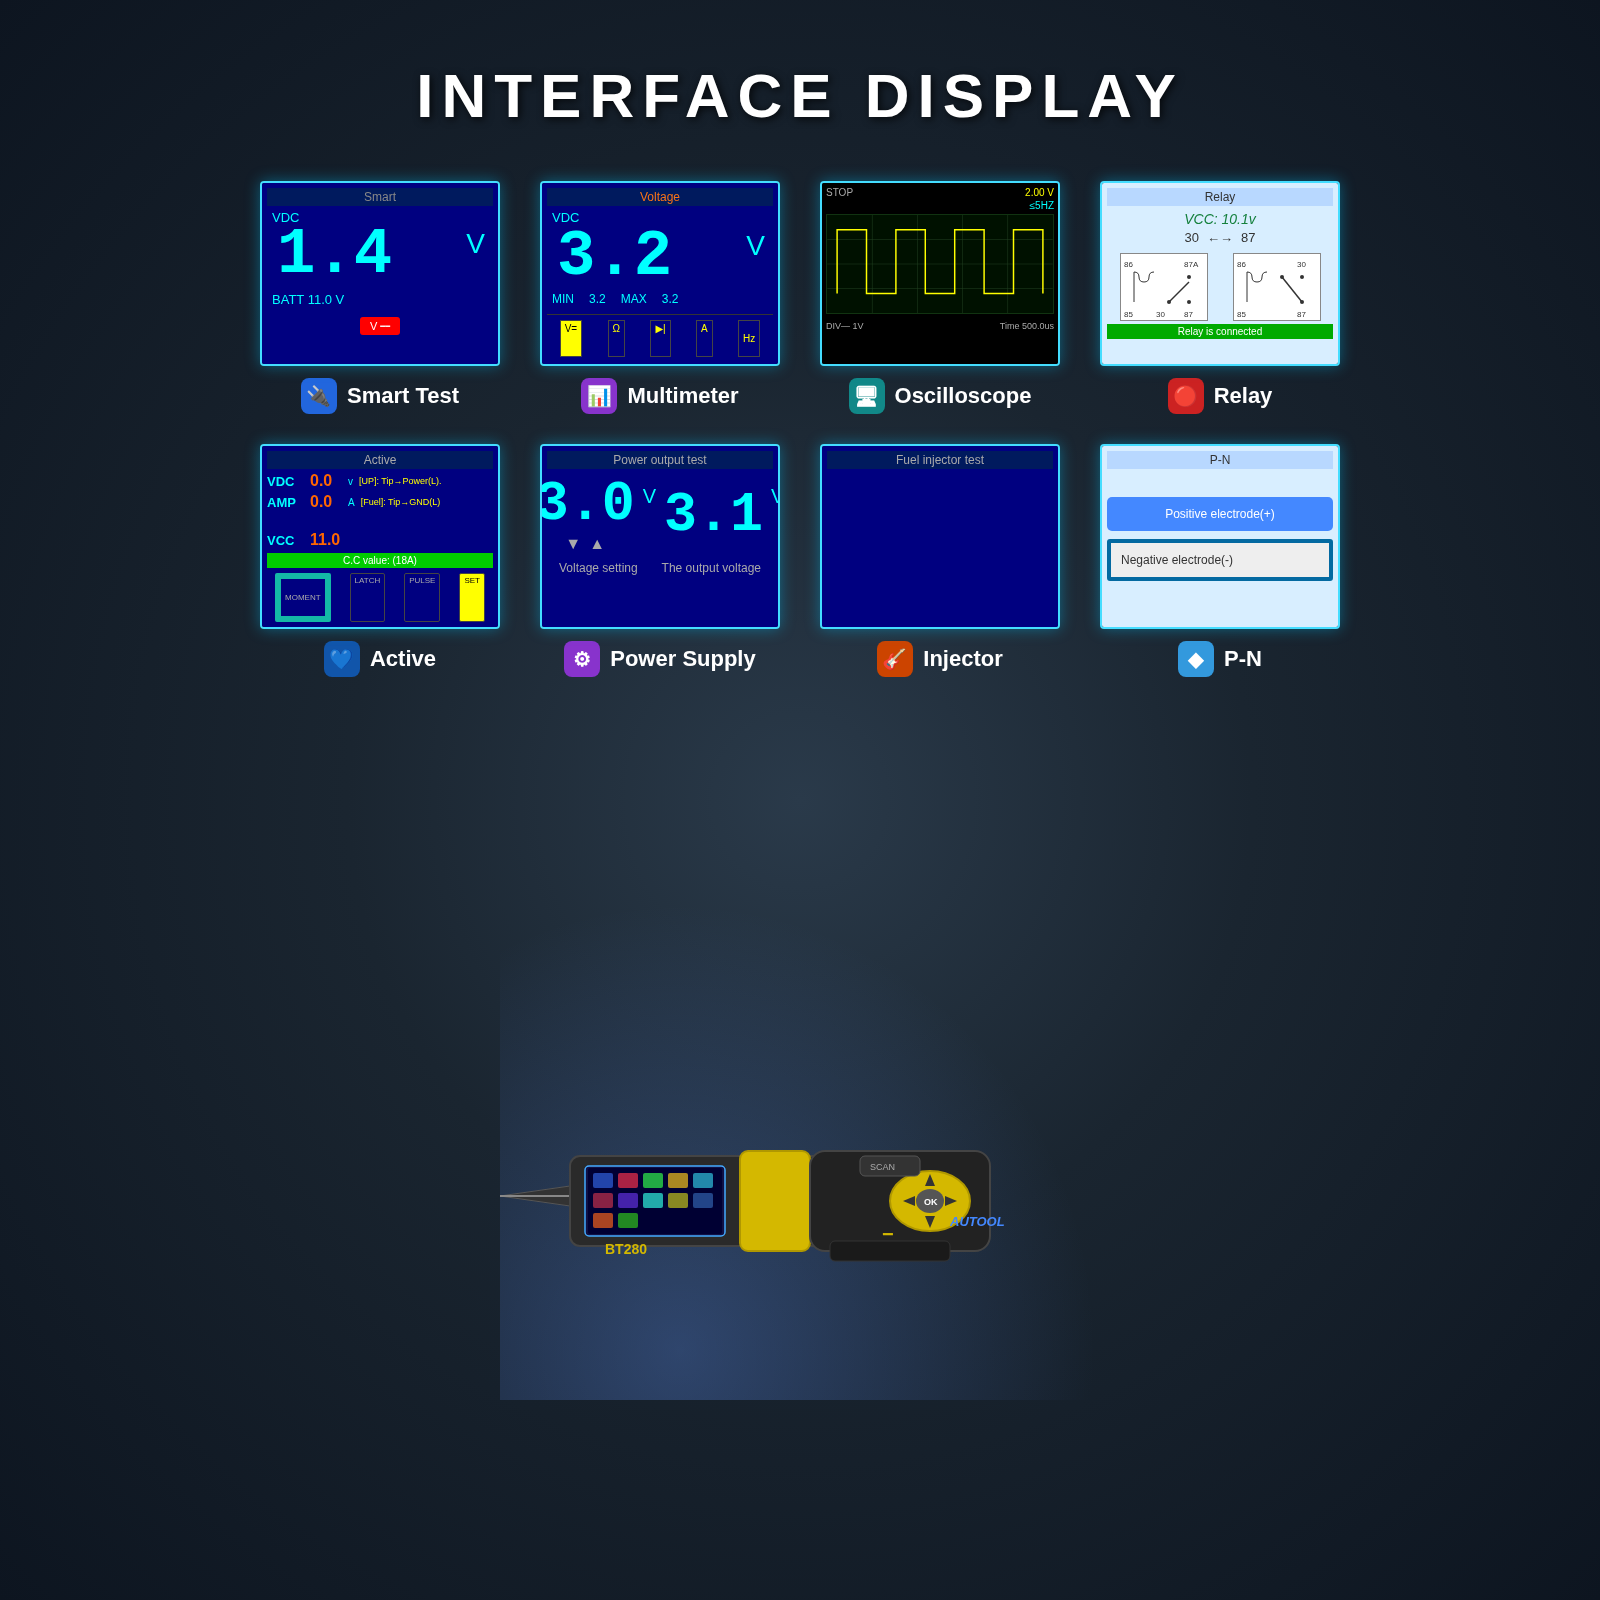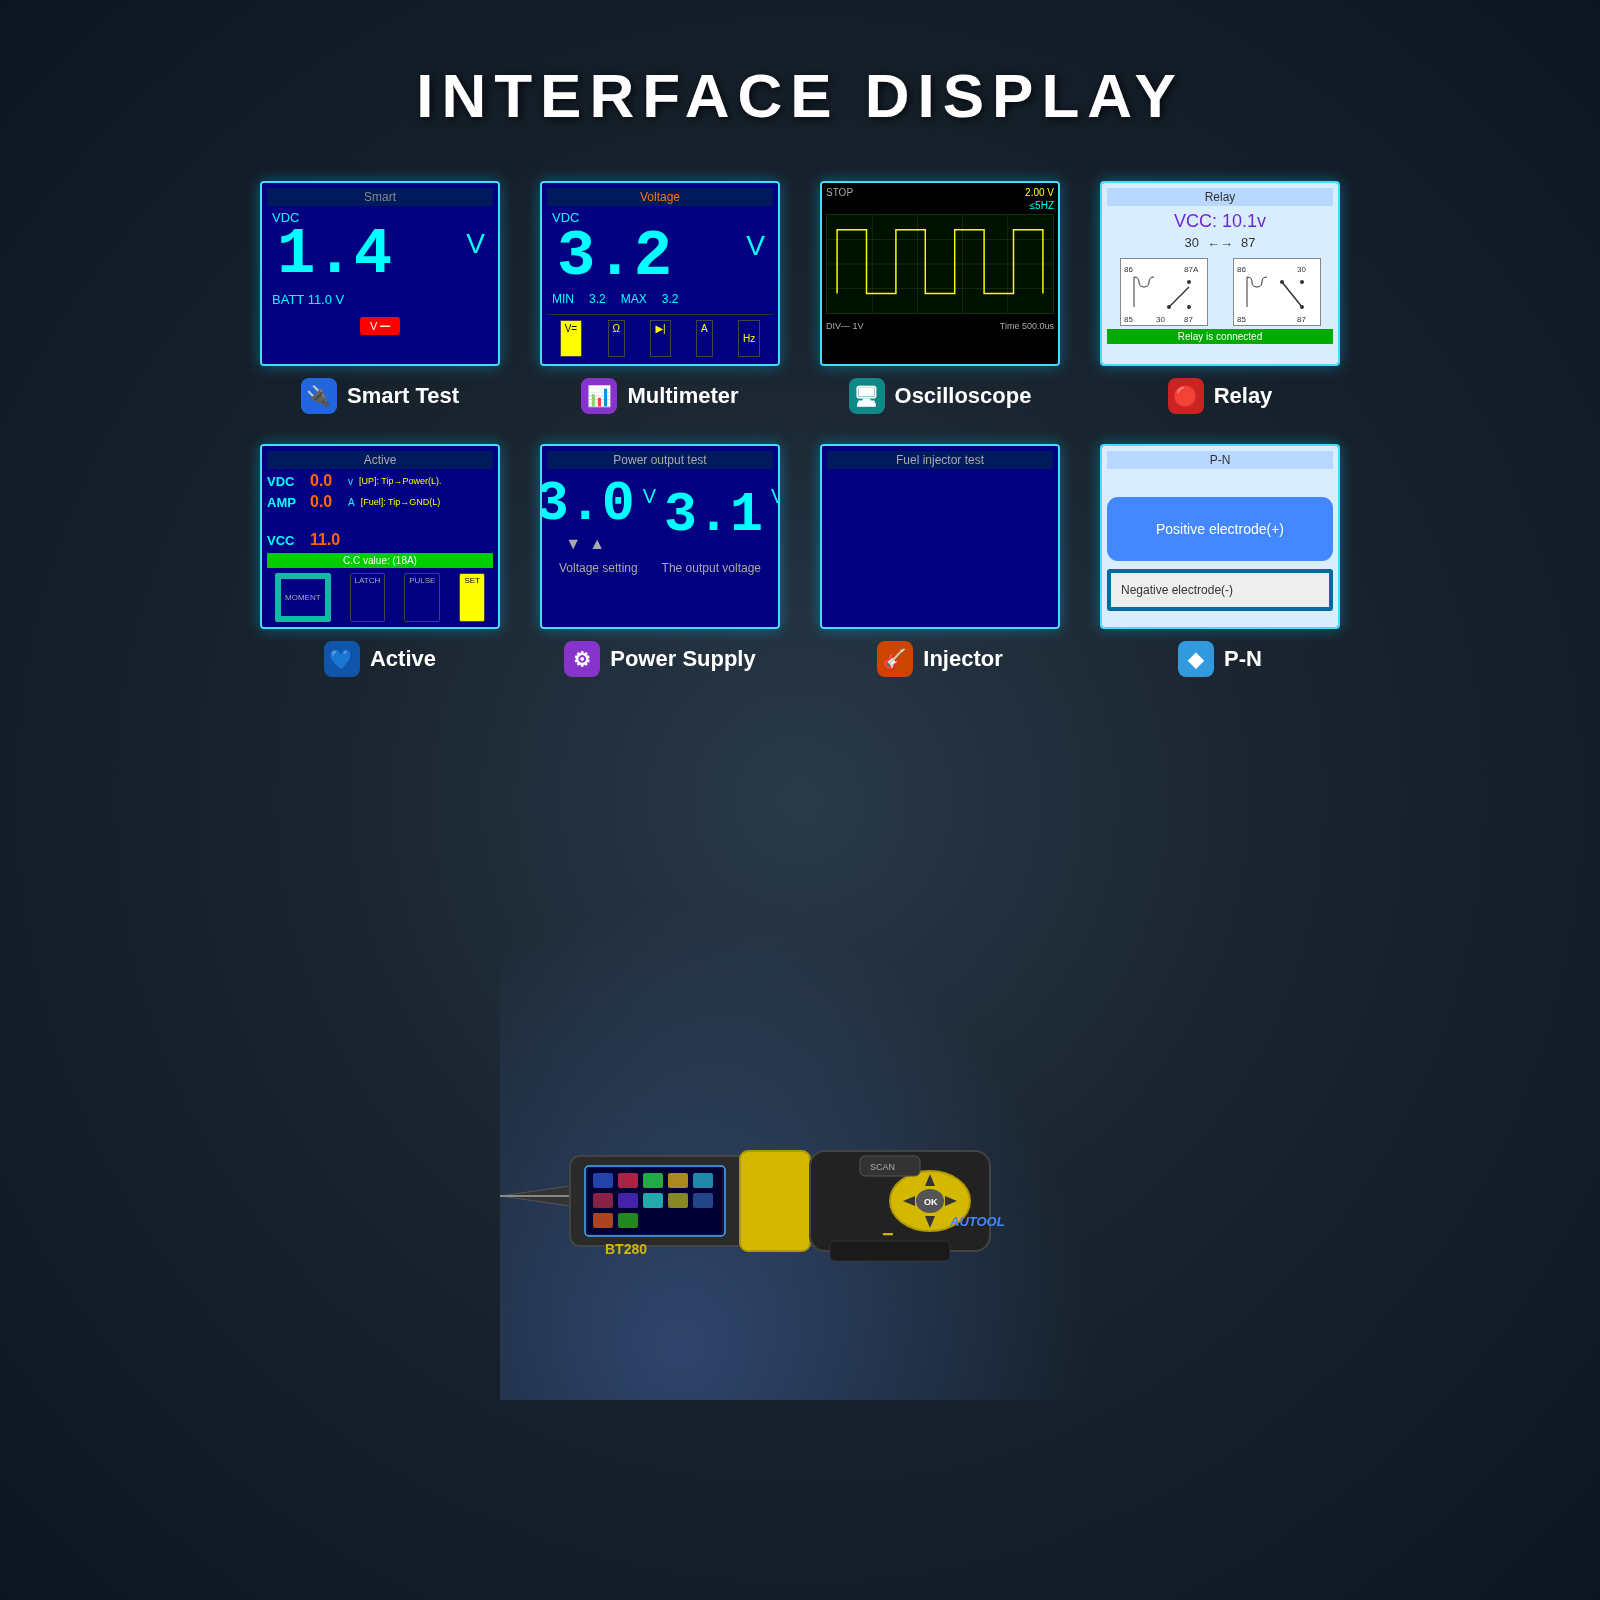--- a/index.html
+++ b/index.html
@@ -244,21 +244,21 @@
     <div class="screen-label">
       <div class="icon-badge teal">🖥</div>
       <span>Oscilloscope</span>
     </div>
   </div>
 
   <div class="screen-item">
     <div class="screen-box">
       <div style="background:#d8eeff;height:100%;padding:5px;">
         <div style="color:#333;font-size:12px;text-align:center;background:#b8d8ff;padding:2px;">Relay</div>
-        <div style="text-align:center;font-size:18px;color:#6d28d9;margin-top:5px;">VCC: 10.1v</div>
+        <div style="text-align:center;font-size:14px;color:#15803d;margin-top:5px;font-style:italic;">VCC: 10.1v</div>
         <div style="display:flex;justify-content:center;align-items:center;gap:8px;font-size:13px;color:#333;margin-top:3px;">
           <span>30</span>
           <span>←→</span>
           <span>87</span>
         </div>
 
         <div style="display:flex;justify-content:space-around;margin-top:8px;">
           <div style="border:1px solid #888;width:88px;height:68px;background:white;position:relative;padding:3px;">
             <svg width="82" height="62" viewBox="0 0 82 62">
               <text x="0" y="10" font-size="8" fill="#333">86</text>
@@ -376,21 +376,21 @@
     <div class="screen-label">
       <div class="icon-badge red" style="background:#cc4400;">🎸</div>
       <span>Injector</span>
     </div>
   </div>
 
   <div class="screen-item">
     <div class="screen-box">
       <div style="background:#d8eeff;height:100%;padding:5px;">
         <div style="color:#333;font-size:12px;text-align:center;background:#b8d8ff;padding:2px;">P-N</div>
-        <div style="background:#4488ff;color:white;font-size:14px;text-align:center;padding:24px;margin-top:28px;border-radius:11px;">Positive electrode(+)</div>
+        <div style="background:#4488ff;color:white;font-size:12px;text-align:center;padding:10px;margin-top:28px;border-radius:5px;">Positive electrode(+)</div>
         <div style="background:#eee;color:#333;font-size:12px;text-align:left;padding:10px;margin-top:8px;border-radius:3px;border:4px solid #0369a1;">Negative electrode(-)</div>
       </div>
     </div>
     <div class="screen-label">
       <div class="icon-badge diamond">◆</div>
       <span>P-N</span>
     </div>
   </div>
 
 </div>

